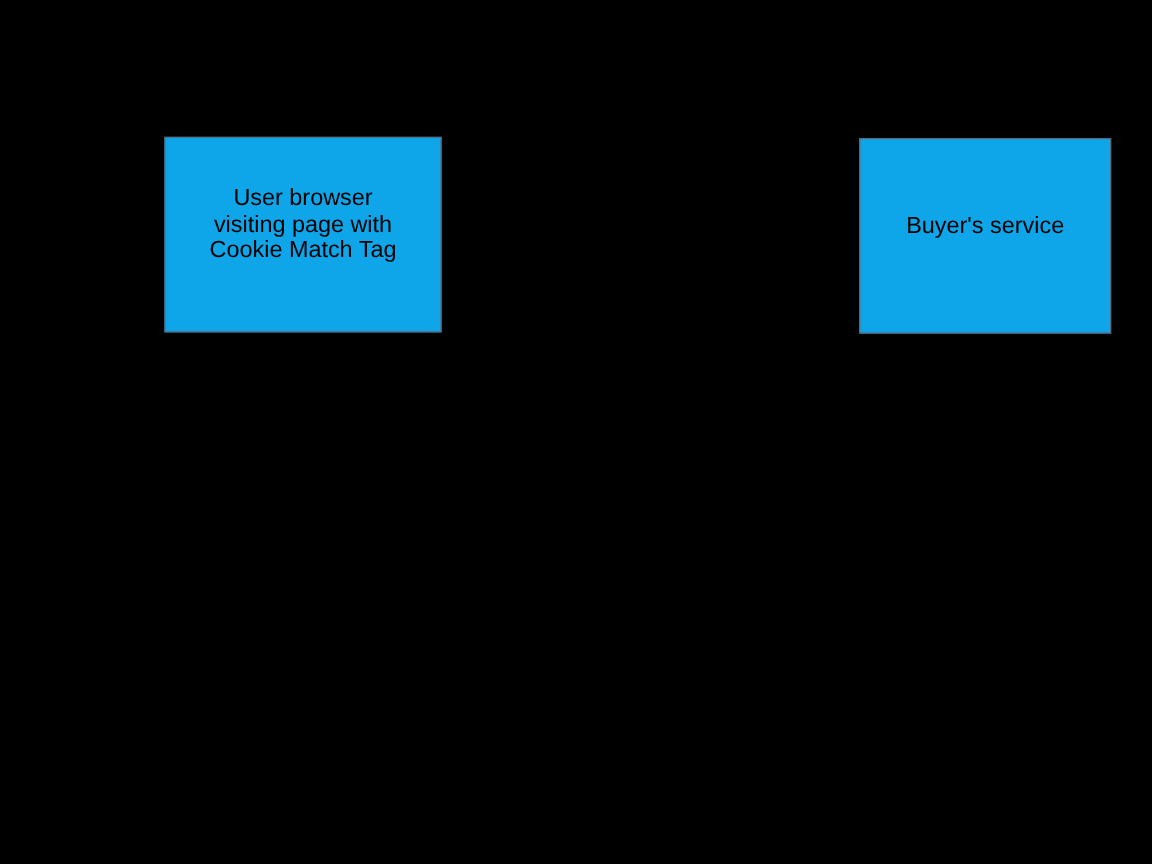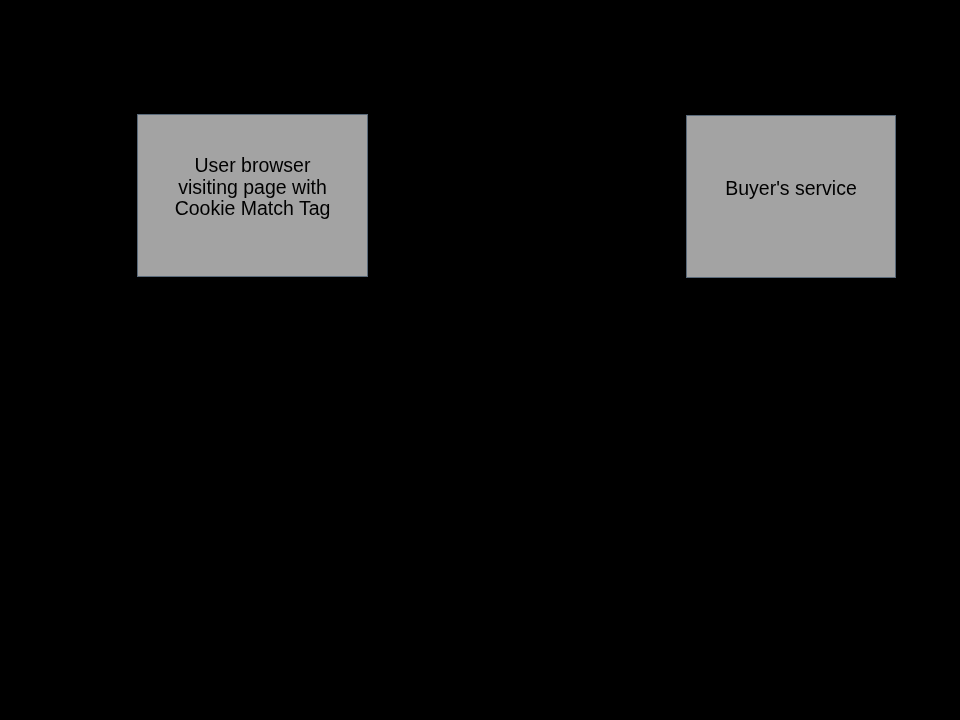--- a/index.html
+++ b/index.html
@@ -11,36 +11,36 @@
     position: relative;
     width: 960px;
     height: 720px;
     background: #000000;
     overflow: hidden;
     font-family: "Liberation Sans", sans-serif;
   }
   .node {
     position: absolute;
     box-sizing: border-box;
-    background: #a3a3a3;
+    background: #0ea5e9;
     border: 1px solid #5a6a7a;
     display: flex;
     align-items: center;
     justify-content: center;
   }
   .node-label {
     color: #000000;
     font-size: 19.5px;
     line-height: 21.5px;
     text-align: center;
     white-space: pre-line;
     transform: translateY(-8px);
   }
   .node-user-browser   { left: 137px; top: 114px; width: 231px; height: 163px; }
-  .node-buyers-service { left: 686px; top: 115px; width: 210px; height: 163px; }
+  .node-buyers-service { left: 716px; top: 115px; width: 210px; height: 163px; }
   .node-google-cms     { left: 139px; top: 492px; width: 232px; height: 162px; }
 </style>
 </head>
 <body>
 
 <div class="stage">
 
   <div class="node node-user-browser">
     <div class="node-label">User browser
 visiting page with

